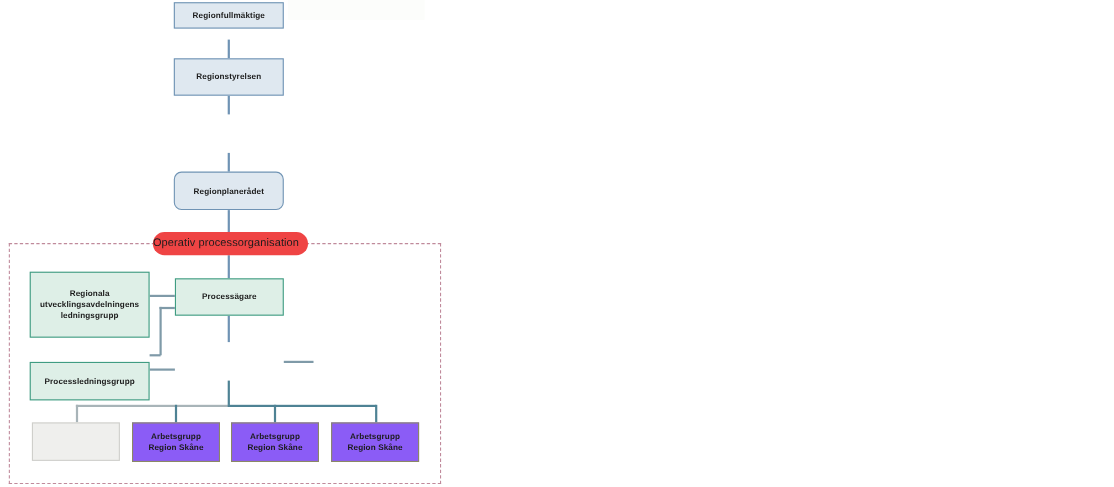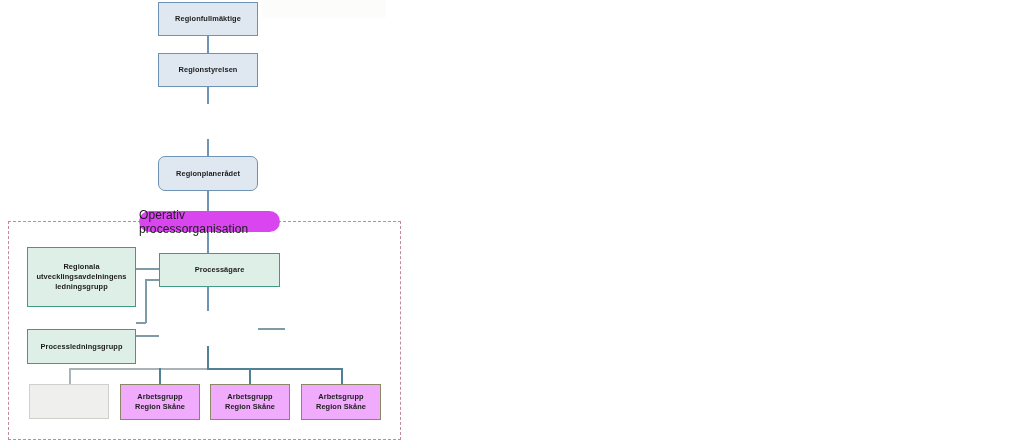--- a/index.html
+++ b/index.html
@@ -43,40 +43,40 @@
   }
 
   
   .node.green {
     background: #deefe7;
     border: 1.3px solid #3f9c82;
   }
 
   
   .node.beige {
-    background: #f0abfc;
+    background: #8b5cf6;
     border: 1.3px solid #8b8866;
   }
 
   
   .node.blank {
     background: #efefed;
     border: 1px solid #cfcfcb;
   }
 
   
   .pill {
     position: absolute;
     box-sizing: border-box;
     display: flex;
     align-items: center;
-    justify-content: flex-end;
-    background: #d946ef;
+    justify-content: flex-start;
+    background: #ef4444;
     border-radius: 999px;
-    font-size: 12px;
+    font-size: 10px;
     color: #1c1c1c;
     letter-spacing: 0.1px;
     z-index: 6;
   }
 
   
   .dashed-region {
     position: absolute;
     box-sizing: border-box;
     border: 1px dashed #c08a9b;
@@ -110,21 +110,21 @@
 
   <div class="artifact" style="left:262px; top:0px; width:124px; height:18px;"></div>
 
   <div class="dashed-region" style="left:8px; top:221px; width:393px; height:219px;"></div>
 
   <div class="conn v blue" style="left:207px; top:36px; height:17px;"></div>
   <div class="conn v blue" style="left:207px; top:87px; height:17px;"></div>
   <div class="conn v blue" style="left:207px; top:139px; height:17px;"></div>
   <div class="conn v blue" style="left:207px; top:191px; height:31px;"></div>
 
-  <div class="node gov" style="left:158px; top:2px; width:100px; height:34px;">
+  <div class="node gov" style="left:158px; top:2px; width:100px; height:24px;">
     <span class="label">Regionfullmäktige</span>
   </div>
 
   <div class="node gov" style="left:158px; top:53px; width:100px; height:34px;">
     <span class="label">Regionstyrelsen</span>
   </div>
 
 
   <div class="node gov" style="left:158px; top:156px; width:100px; height:35px;border-radius:7px;">
     <span class="label">Regionplanerådet</span>
@@ -135,21 +135,21 @@
   </div>
 
   <div class="conn v blue" style="left:207px; top:232px; height:21px;"></div>
 
   <div class="node green" style="left:27px; top:247px; width:109px; height:60px;">
     <span class="label">Regionala
 utvecklingsavdelningens
 ledningsgrupp</span>
   </div>
 
-  <div class="node green" style="left:159px; top:253px; width:121px; height:34px;">
+  <div class="node green" style="left:159px; top:253px; width:99px; height:34px;">
     <span class="label">Processägare</span>
   </div>
 
   <div class="node green" style="left:27px; top:329px; width:109px; height:35px;">
     <span class="label">Processledningsgrupp</span>
   </div>
 
 
 
   <div class="conn h green" style="left:136px; top:268px; width:23px;"></div>

